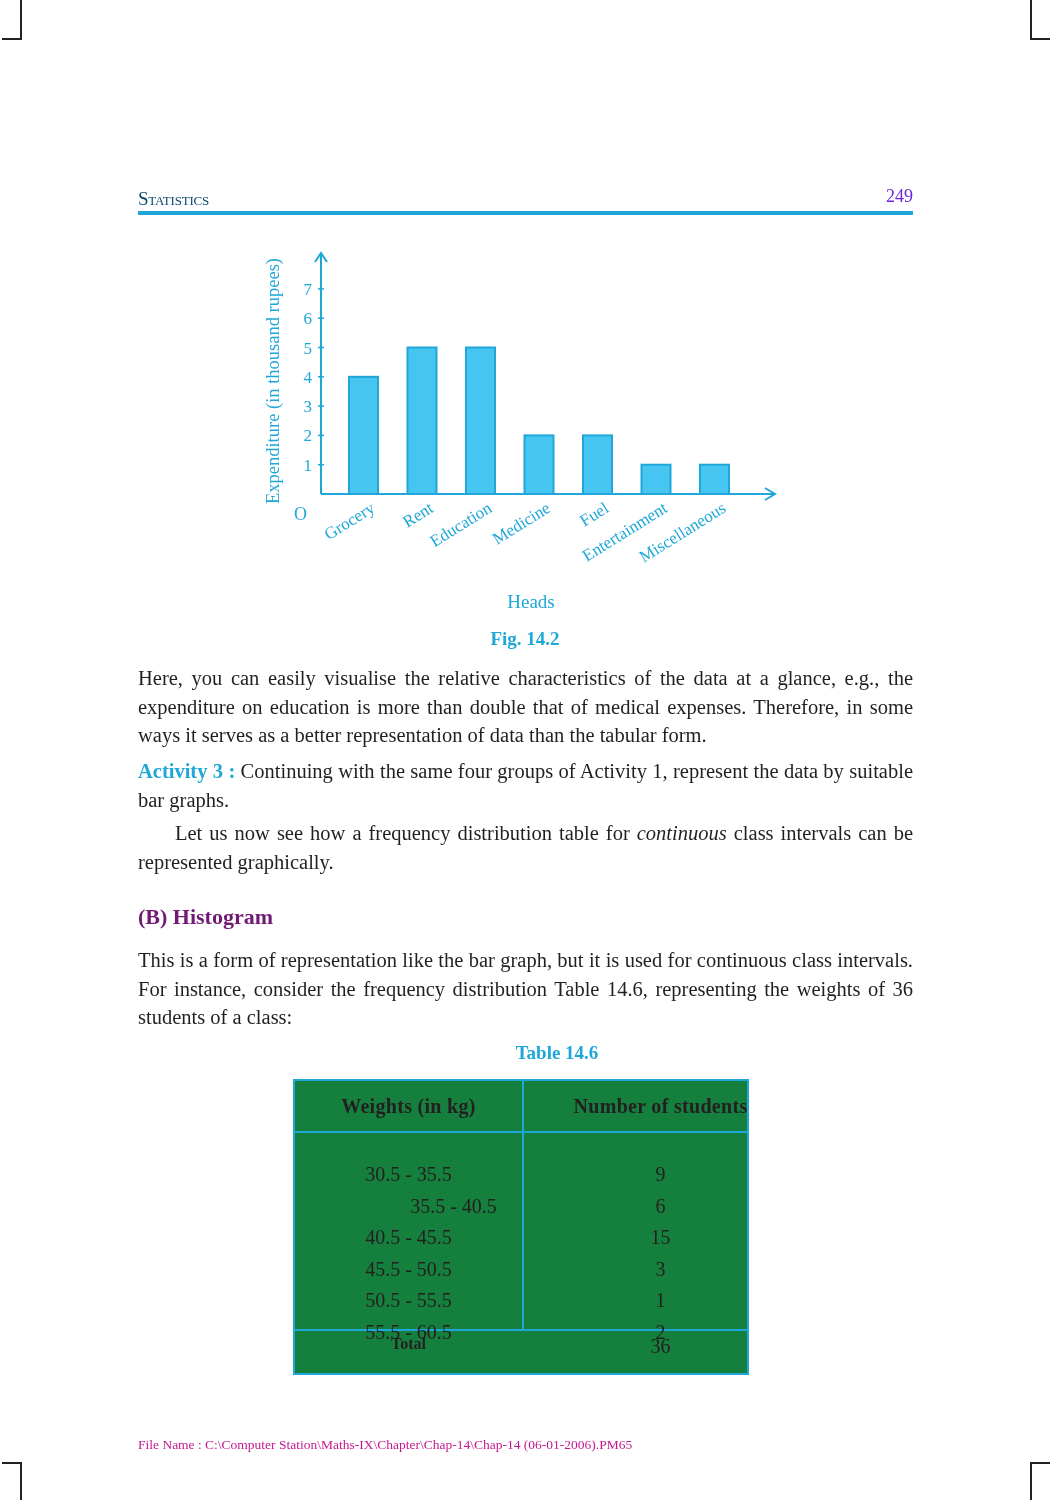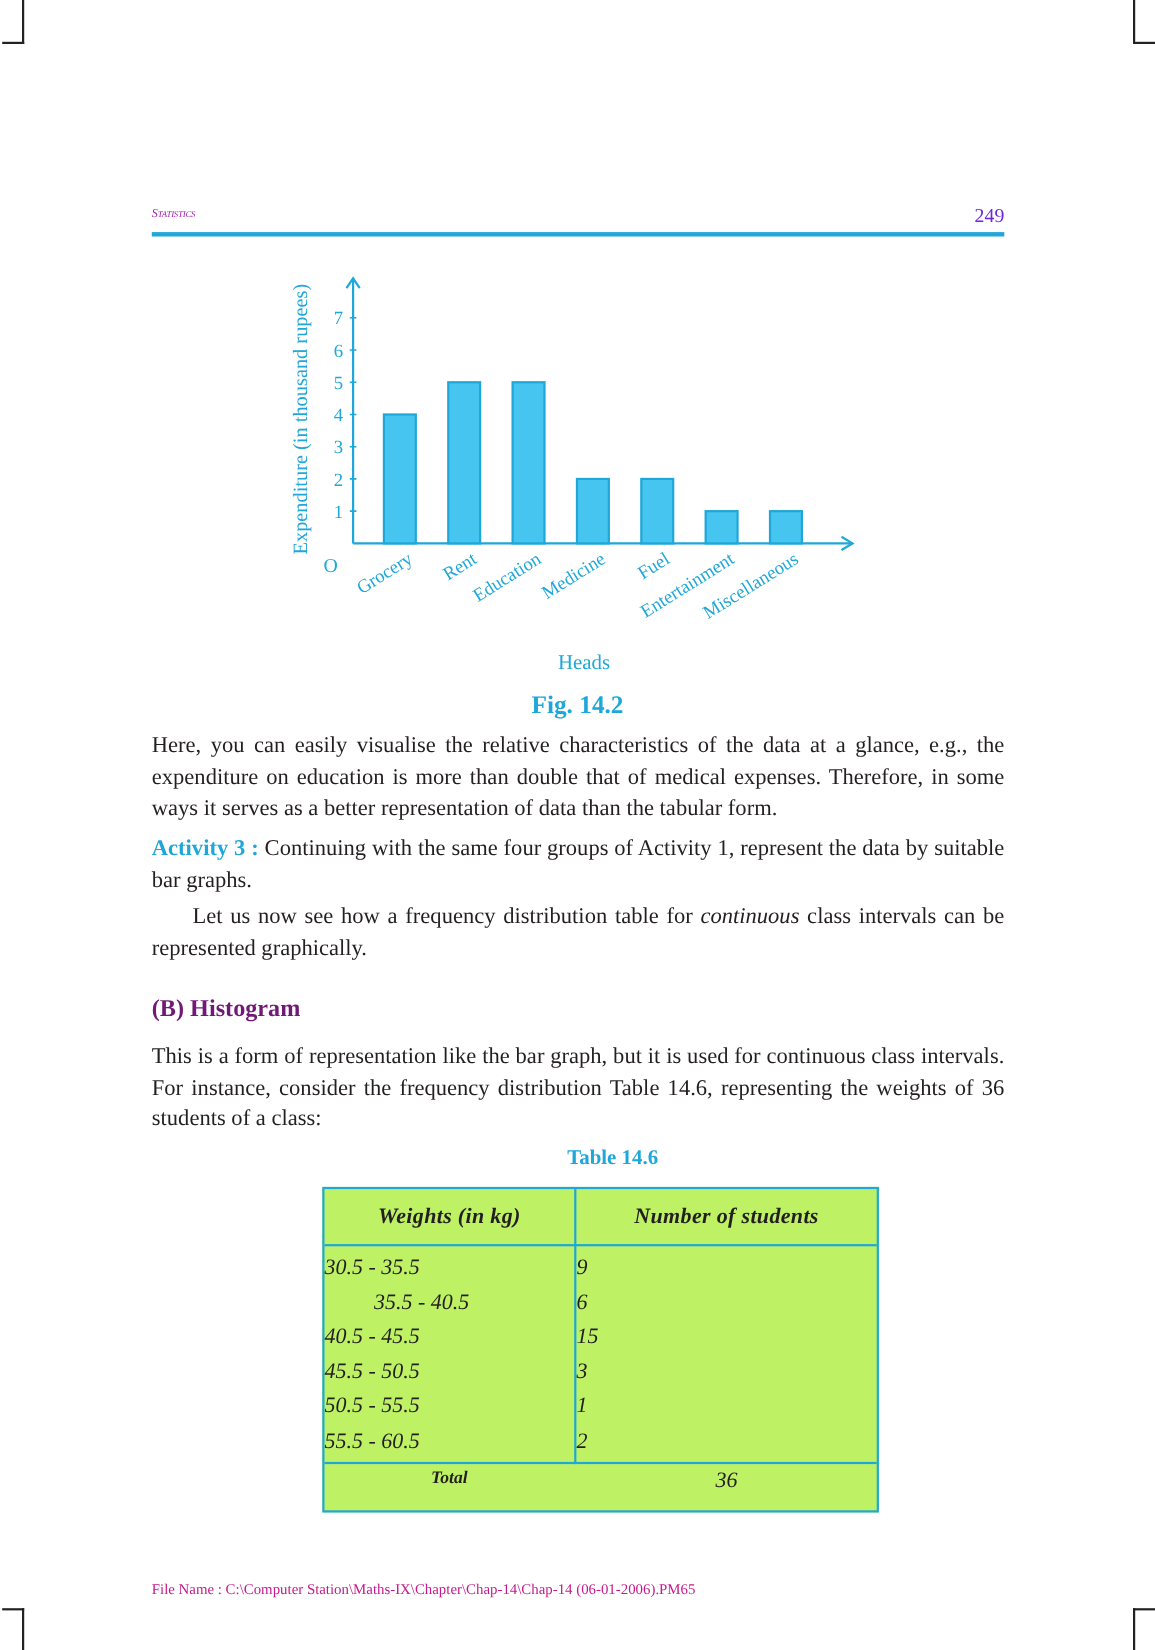--- a/index.html
+++ b/index.html
@@ -1,45 +1,45 @@
 <!DOCTYPE html>
 <html><head>
   <meta charset="utf-8">
   <style>
     html, body { margin: 0; padding: 0; background: #ffffff; }
     body { width: 1050px; height: 1500px; position: relative; overflow: hidden;
            font-family: "Liberation Serif", "DejaVu Serif", serif; color: #231f20; }
     .crop { position: absolute; background: #222; }
     .header { position: absolute; left: 138px; top: 186px; width: 775px; height: 32px; }
-    .header-title { position: absolute; left: 0; top: 2px; color: #a21caf; font-size: 11px;
-                    font-variant: small-caps; letter-spacing: -0.2px; font-style: italic; }
+    .header-title { position: absolute; left: 0; top: 2px; color: #0c4a6e; font-size: 19px;
+                    font-variant: small-caps; letter-spacing: -0.2px; }
     .header-page { position: absolute; right: 0; top: 0; color: #6d28d9; font-size: 18px; }
     .header-rule { position: absolute; left: 0; top: 25px; width: 775px; height: 4px; background: #1ea7d8; }
 
     #chart { position: absolute; left: 250px; top: 235px; }
     .chart-text { font-family: "Liberation Serif", "DejaVu Serif", serif; fill: #1ea7d8; }
 
     .fig-caption { position: absolute; left: 0; width: 1050px; top: 628px; text-align: center;
-                   color: #1ea7d8; font-weight: bold; font-size: 23px; }
+                   color: #1ea7d8; font-weight: bold; font-size: 19px; }
 
     .para { position: absolute; left: 138px; width: 775px; font-size: 20.5px; line-height: 28.5px;
             text-align: justify; text-align-last: left; }
     .activity-label { color: #1ea7d8; font-weight: bold; }
     .indent { text-indent: 37px; }
     .section-heading { position: absolute; left: 138px; top: 904px; color: #701a75;
                        font-weight: bold; font-size: 22px; }
     .table-caption { position: absolute; left: 0; width: 1050px; top: 1042px; text-align: center;
                      color: #1ea7d8; font-weight: bold; font-size: 19px; margin-left: 32px; }
 
-    .freq-table { position: absolute; left: 293px; top: 1079px; width: 506px; height: 296px;
-                  background: #bef264; border: 2px solid #1ea7d8; box-sizing: border-box; font-style: italic; }
+    .freq-table { position: absolute; left: 293px; top: 1079px; width: 456px; height: 296px;
+                  background: #15803d; border: 2px solid #1ea7d8; box-sizing: border-box; }
     .col-divider { position: absolute; left: 227px; top: 0; width: 2px; height: 250px; background: #1ea7d8; }
     .row-divider { position: absolute; left: 0; width: 100%; height: 2px; background: #1ea7d8; }
     .th { position: absolute; top: 14px; font-weight: bold; font-size: 20px; text-align: center; letter-spacing: 0.3px; }
-    .cell { position: absolute; font-size: 20px; text-align: left; }
+    .cell { position: absolute; font-size: 20px; text-align: center; margin-top: 22px; }
     .total-label { position: absolute; top: 254px; left: 0; width: 227px; text-align: center; font-weight: bold; font-size: 16px; }
     .total-value { position: absolute; top: 254px; left: 229px; width: 273px; text-align: center; font-size: 20px; }
 
     .footer { position: absolute; left: 138px; top: 1437px; color: #c4198e; font-size: 13.5px; }
   </style>
 </head>
 <body>
 
 <div class="crop" style="left:20px;top:0;width:2px;height:40px;"></div>
 <div class="crop" style="left:2px;top:38px;width:20px;height:2px;"></div>

